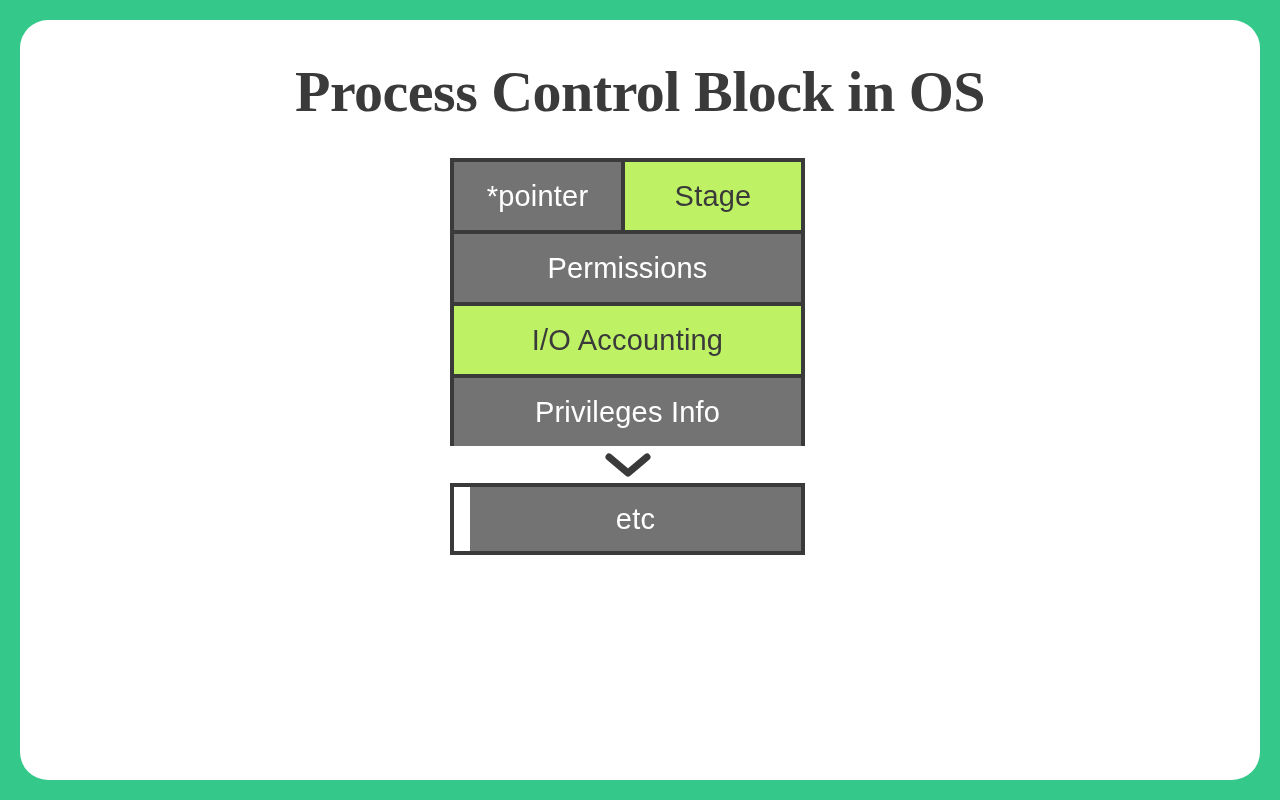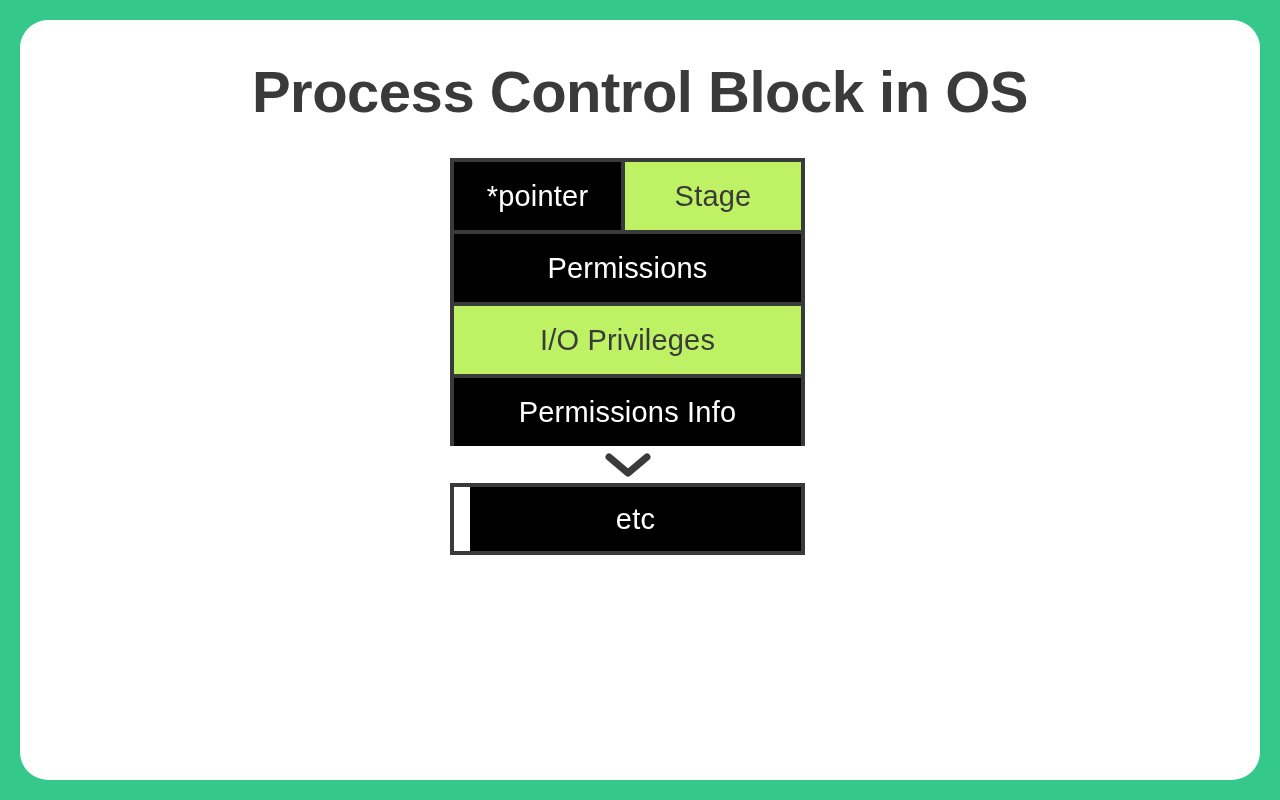--- a/index.html
+++ b/index.html
@@ -28,21 +28,21 @@
   .page-title {
     position: absolute;
     left: 0;
     top: 38px;
     width: 1240px;
     text-align: center;
     font-size: 58px;
     font-weight: 700;
     letter-spacing: -0.5px;
     color: #3a3a3a;
-    font-family: Liberation Sans, sans-serif;
+    font-family: Liberation Serif, serif;
     white-space: nowrap;
   }
 
   
   .pcb-table {
     position: absolute;
     left: 430px;              
     top: 138px;               
     width: 355px;
   }
@@ -61,21 +61,21 @@
     align-items: center;
     justify-content: center;
     font-size: 29px;
     font-weight: 400;
     letter-spacing: 0.2px;
     white-space: nowrap;
     font-family: "Liberation Sans", sans-serif;
   }
 
   .pcb-cell.green {
-    background: #000000;
+    background: #737373;
     color: #ffffff;
   }
   .pcb-cell.white {
     background: #bef264;
     color: #3a3a3a;
   }
 
   
   .pcb-row.split .pcb-cell.left  { flex: 0 0 171px; border-right: 4px solid #3a3a3a; }
   .pcb-row.split .pcb-cell.right { flex: 1 1 auto; }
@@ -110,25 +110,25 @@
     </div>
 
 
     <div class="pcb-row">
       <div class="pcb-cell green">Permissions</div>
     </div>
 
 
 
     <div class="pcb-row">
-      <div class="pcb-cell white">I/O Privileges</div>
+      <div class="pcb-cell white">I/O Accounting</div>
     </div>
 
     <div class="pcb-row">
-      <div class="pcb-cell green">Permissions Info</div>
+      <div class="pcb-cell green">Privileges Info</div>
     </div>
 
     <div class="connector">
       <span>
         <svg width="48" height="26" viewBox="0 0 48 26" aria-hidden="true">
           <polyline points="5,5 24,21 43,5" fill="none" stroke="#3a3a3a" stroke-width="7" stroke-linecap="round" stroke-linejoin="round"></polyline>
         </svg>
       </span>
     </div>
 

